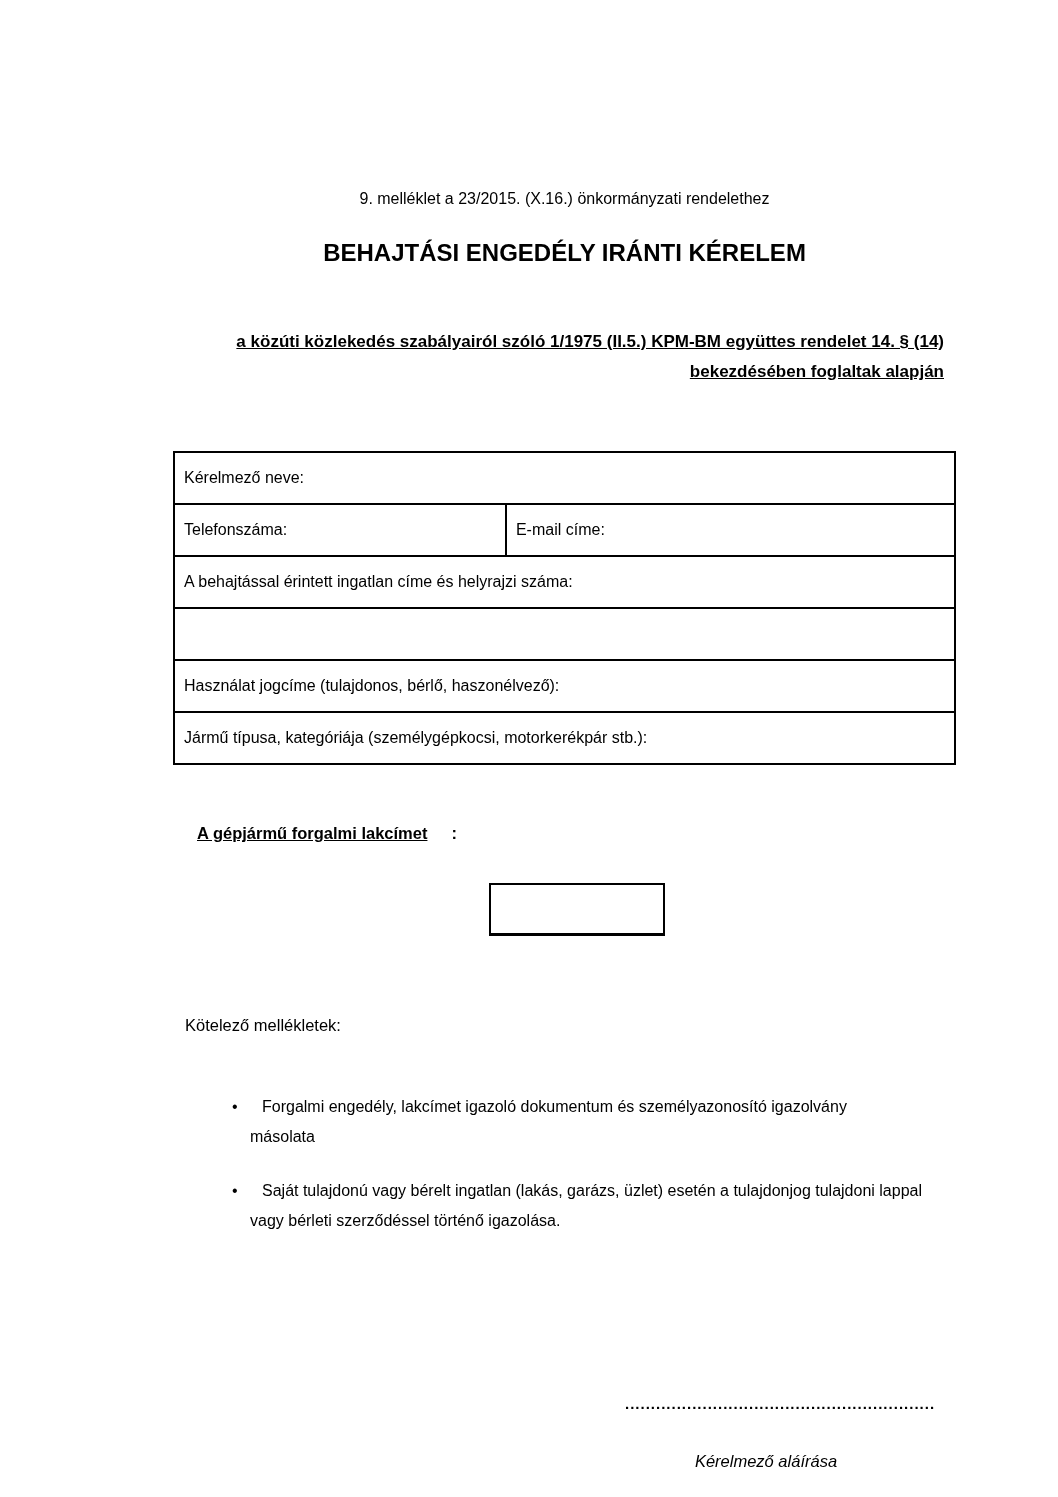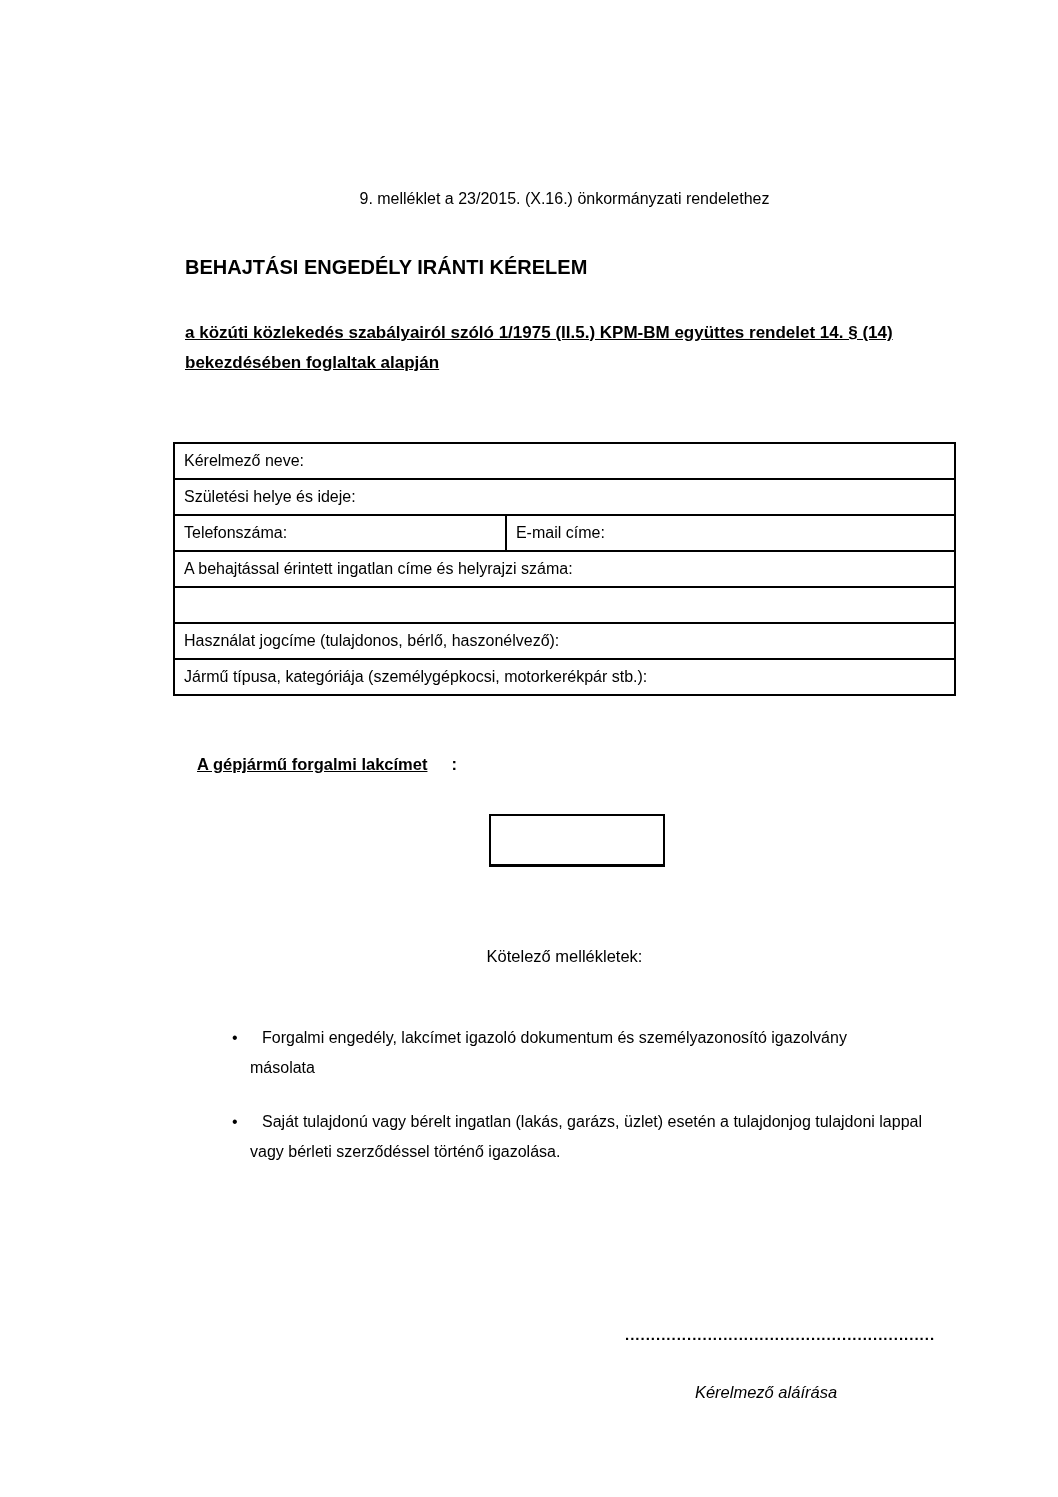--- a/index.html
+++ b/index.html
@@ -18,41 +18,42 @@
     margin-left: 125px;
   }
   .annex-line {
     margin-top: 128px;
     text-align: center;
     font-size: 16px;
     line-height: 22px;
     font-weight: 400;
   }
   .form-title {
-    margin-top: 22px;
-    font-size: 20px;
+    margin-top: 8px;
+    text-align: center;
+    font-size: 24px;
     line-height: 22px;
     font-weight: 700;
   }
   .legal-basis {
-    margin-top: 16px;
-    text-align: left;
+    margin-top: 39px;
+    text-align: right;
     font-size: 17px;
     line-height: 30px;
     font-weight: 700;
     text-decoration: underline;
   }
   table.applicant-table {
     margin-top: 52px;
     width: 100%;
     border-collapse: collapse;
   }
   table.applicant-table td {
     border: 2px solid #000000;
-    height: 36px;
+    height: 52px;
     padding: 2px 9px;
     font-size: 16px;
     vertical-align: middle;
     font-weight: 400;
   }
   td.cell-phone { width: 42.5%; }
   .plate-label {
     margin-top: 44px;
     font-size: 16.5px;
     line-height: 24px;
@@ -66,21 +67,20 @@
     height: 53px;
     border: 2px solid #000000;
     border-bottom-width: 3px;
     background: #ffffff;
   }
   .attachments-heading {
     margin-top: 66px;
     font-size: 16.5px;
     line-height: 22px;
     font-weight: 400;
-    text-align: center;
   }
   ul.attachments-list {
     margin-top: 20px;
     list-style: none;
   }
   ul.attachments-list li {
     position: relative;
     padding-left: 65px;
     padding-right: 20px;
     font-size: 16px;
@@ -132,23 +132,20 @@
     <div class="form-title">BEHAJTÁSI ENGEDÉLY IRÁNTI KÉRELEM</div>
 
     <div class="legal-basis">a közúti közlekedés szabályairól szóló 1/1975 (II.5.) KPM-BM együttes rendelet 14. § (14) bekezdésében foglaltak alapján</div>
 
     <table class="applicant-table">
       <tbody>
         <tr>
           <td colspan="2">Kérelmező neve:</td>
         </tr>
         <tr>
-          <td colspan="2">Születési helye és ideje:</td>
-        </tr>
-        <tr>
           <td class="cell-phone">Telefonszáma:</td>
           <td>E-mail címe:</td>
         </tr>
         <tr>
           <td colspan="2">A behajtással érintett ingatlan címe és helyrajzi száma:</td>
         </tr>
         <tr>
           <td colspan="2"></td>
         </tr>
         <tr>

